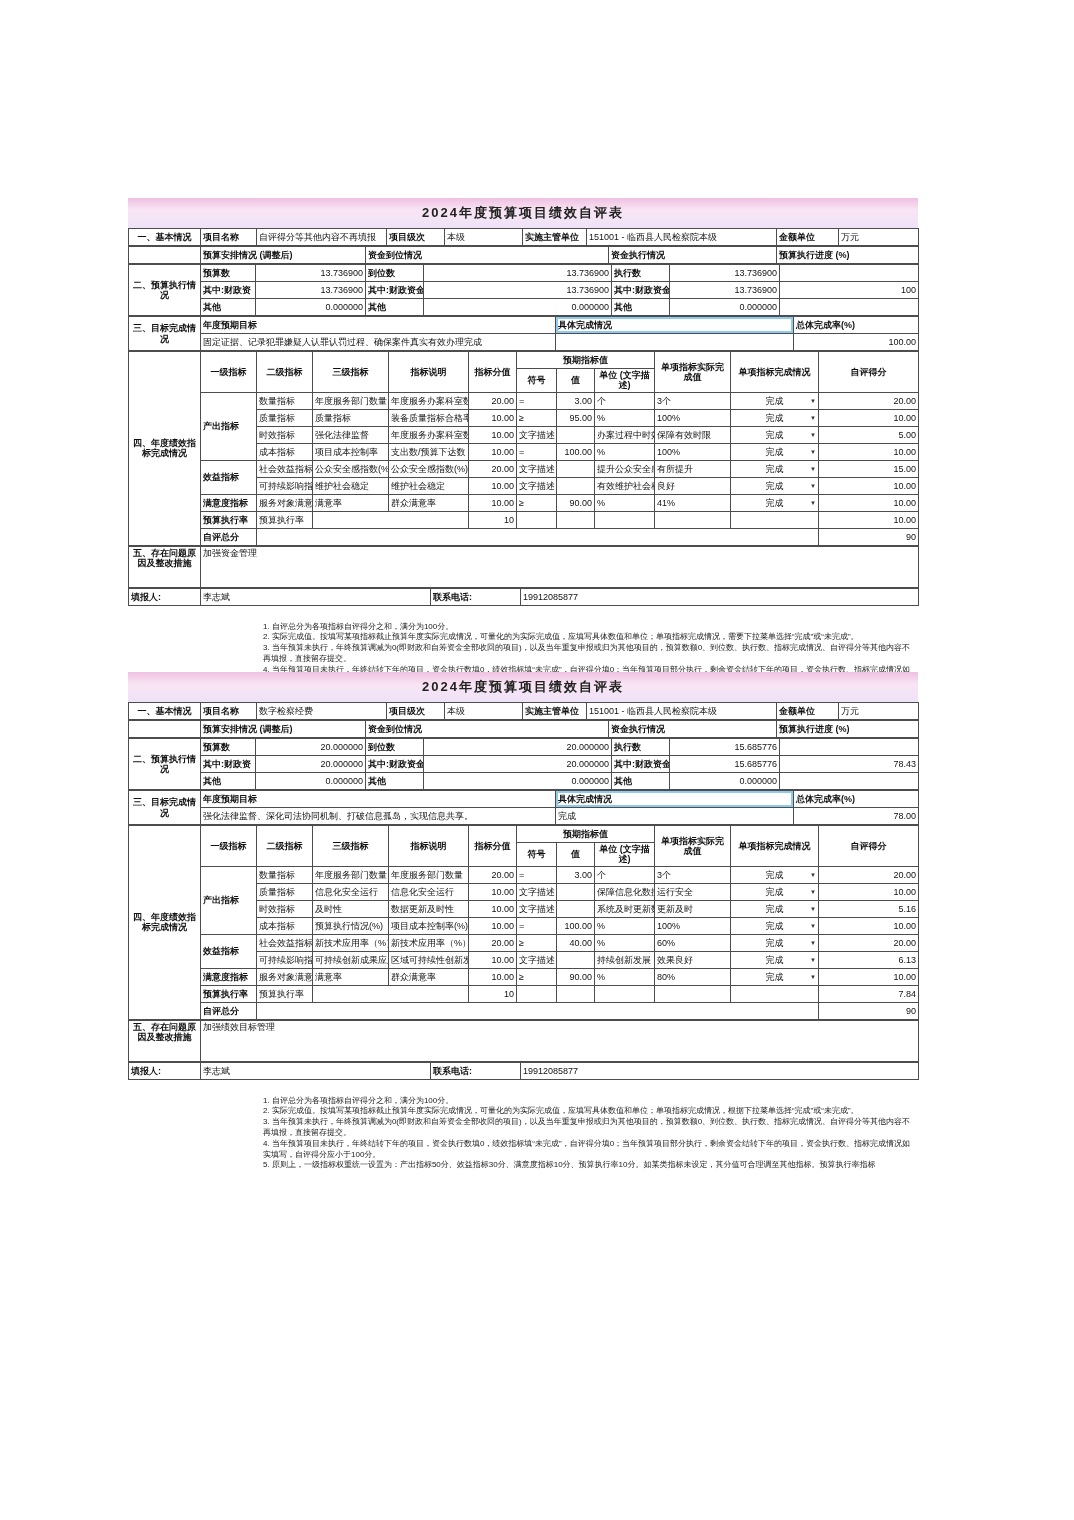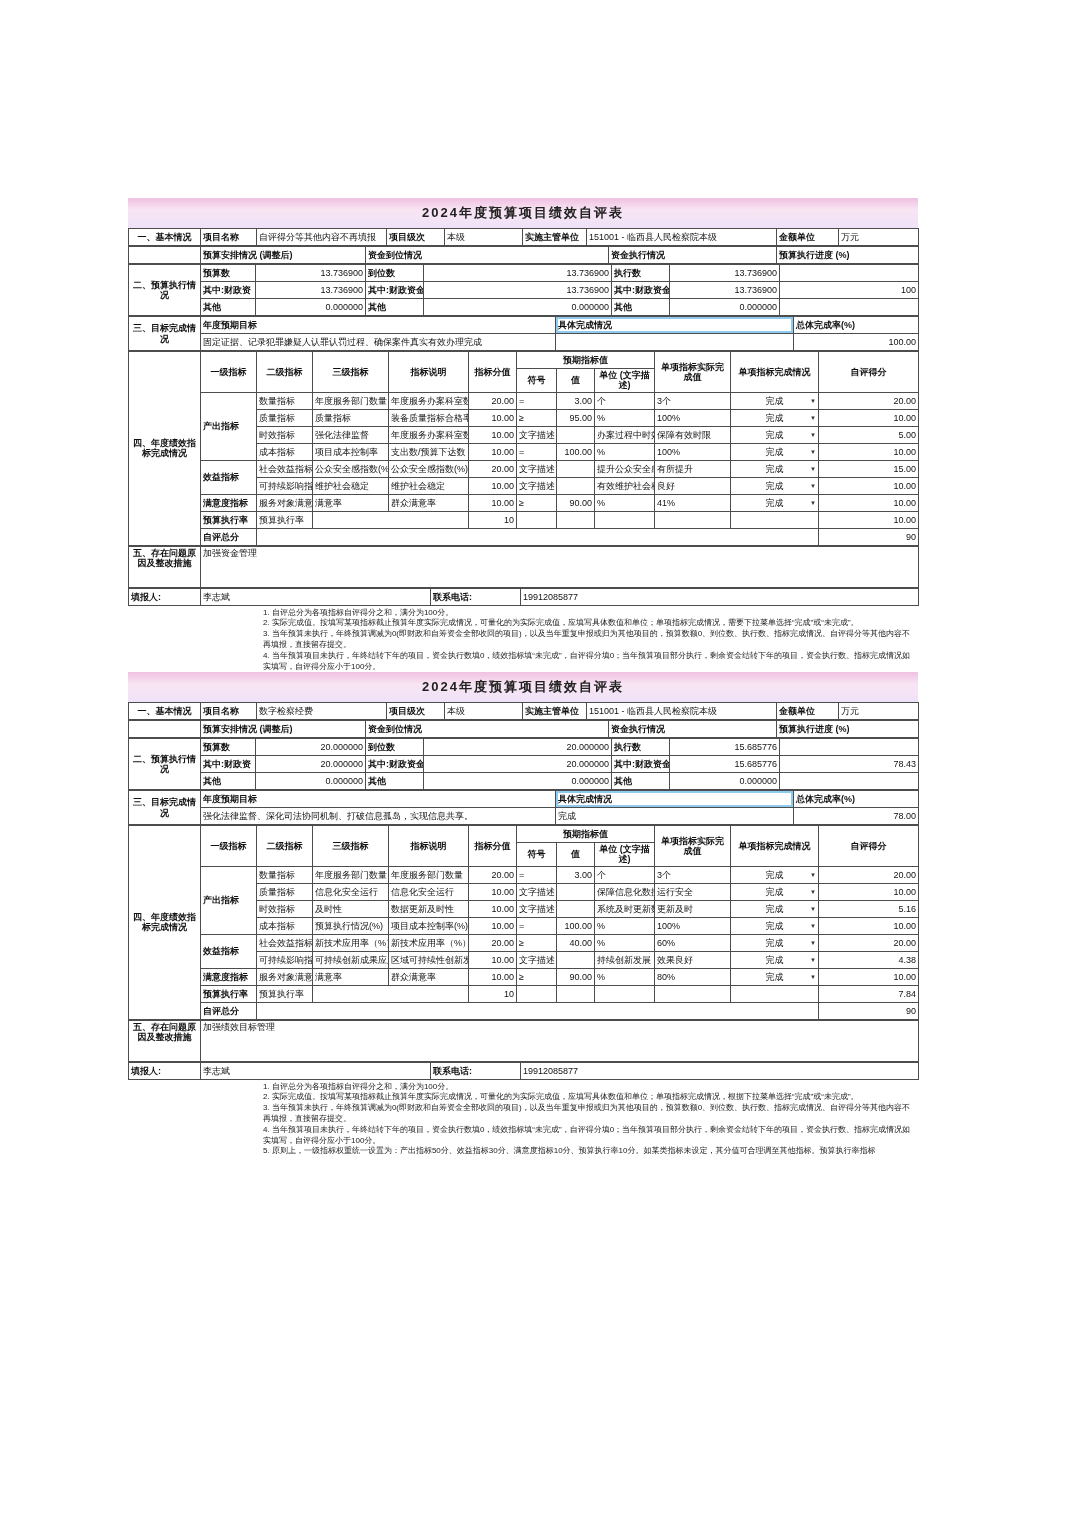--- a/index.html
+++ b/index.html
@@ -15,21 +15,21 @@
      overflow:hidden;white-space:nowrap;background:#fff;vertical-align:middle;}
   .sec{font-weight:bold;text-align:center;white-space:normal;}
   .b{font-weight:bold;}
   .ctr{text-align:left;}
   .num{text-align:right;}
   .wrap{white-space:normal;margin-left:35px;}
   .hl{box-shadow:inset 0 0 0 2px #8fcbee;}
   .selcell{position:relative;text-align:center;}
   .arrow{position:absolute;right:2px;top:50%;transform:translateY(-50%);font-size:6px;color:#333;}
   .issue-cell{vertical-align:top;height:38px;}
-  .notes{margin:2px 0 0 135px;width:655px;font-size:8px;line-height:1.35;color:#1b1b1b;}
+  .notes{margin:16px 0 0 135px;width:655px;font-size:8px;line-height:1.35;color:#1b1b1b;}
   .notes div{white-space:normal;overflow:hidden;}
 </style>
 </head>
 <body>
 
 <div class="sheet" id="s0">
   <div class="titlebar">2024年度预算项目绩效自评表</div>
 
   <table>
     <colgroup>
@@ -533,21 +533,21 @@
         <tr>
           <td>可持续影响指标</td>
           <td>可持续创新成果应用</td>
           <td>区域可持续性创新发展</td>
           <td class="num">10.00</td>
           <td class="ctr">文字描述</td>
           <td class="num"></td>
           <td>持续创新发展</td>
           <td>效果良好</td>
           <td class="selcell"><span>完成</span><span class="arrow">▼</span></td>
-          <td class="num">4.38</td>
+          <td class="num">6.13</td>
         </tr>
         <tr>
           <td class="b ctr" rowspan="1">满意度指标</td>
           <td>服务对象满意度</td>
           <td>满意率</td>
           <td>群众满意率</td>
           <td class="num">10.00</td>
           <td class="ctr">≥</td>
           <td class="num">90.00</td>
           <td>%</td>

